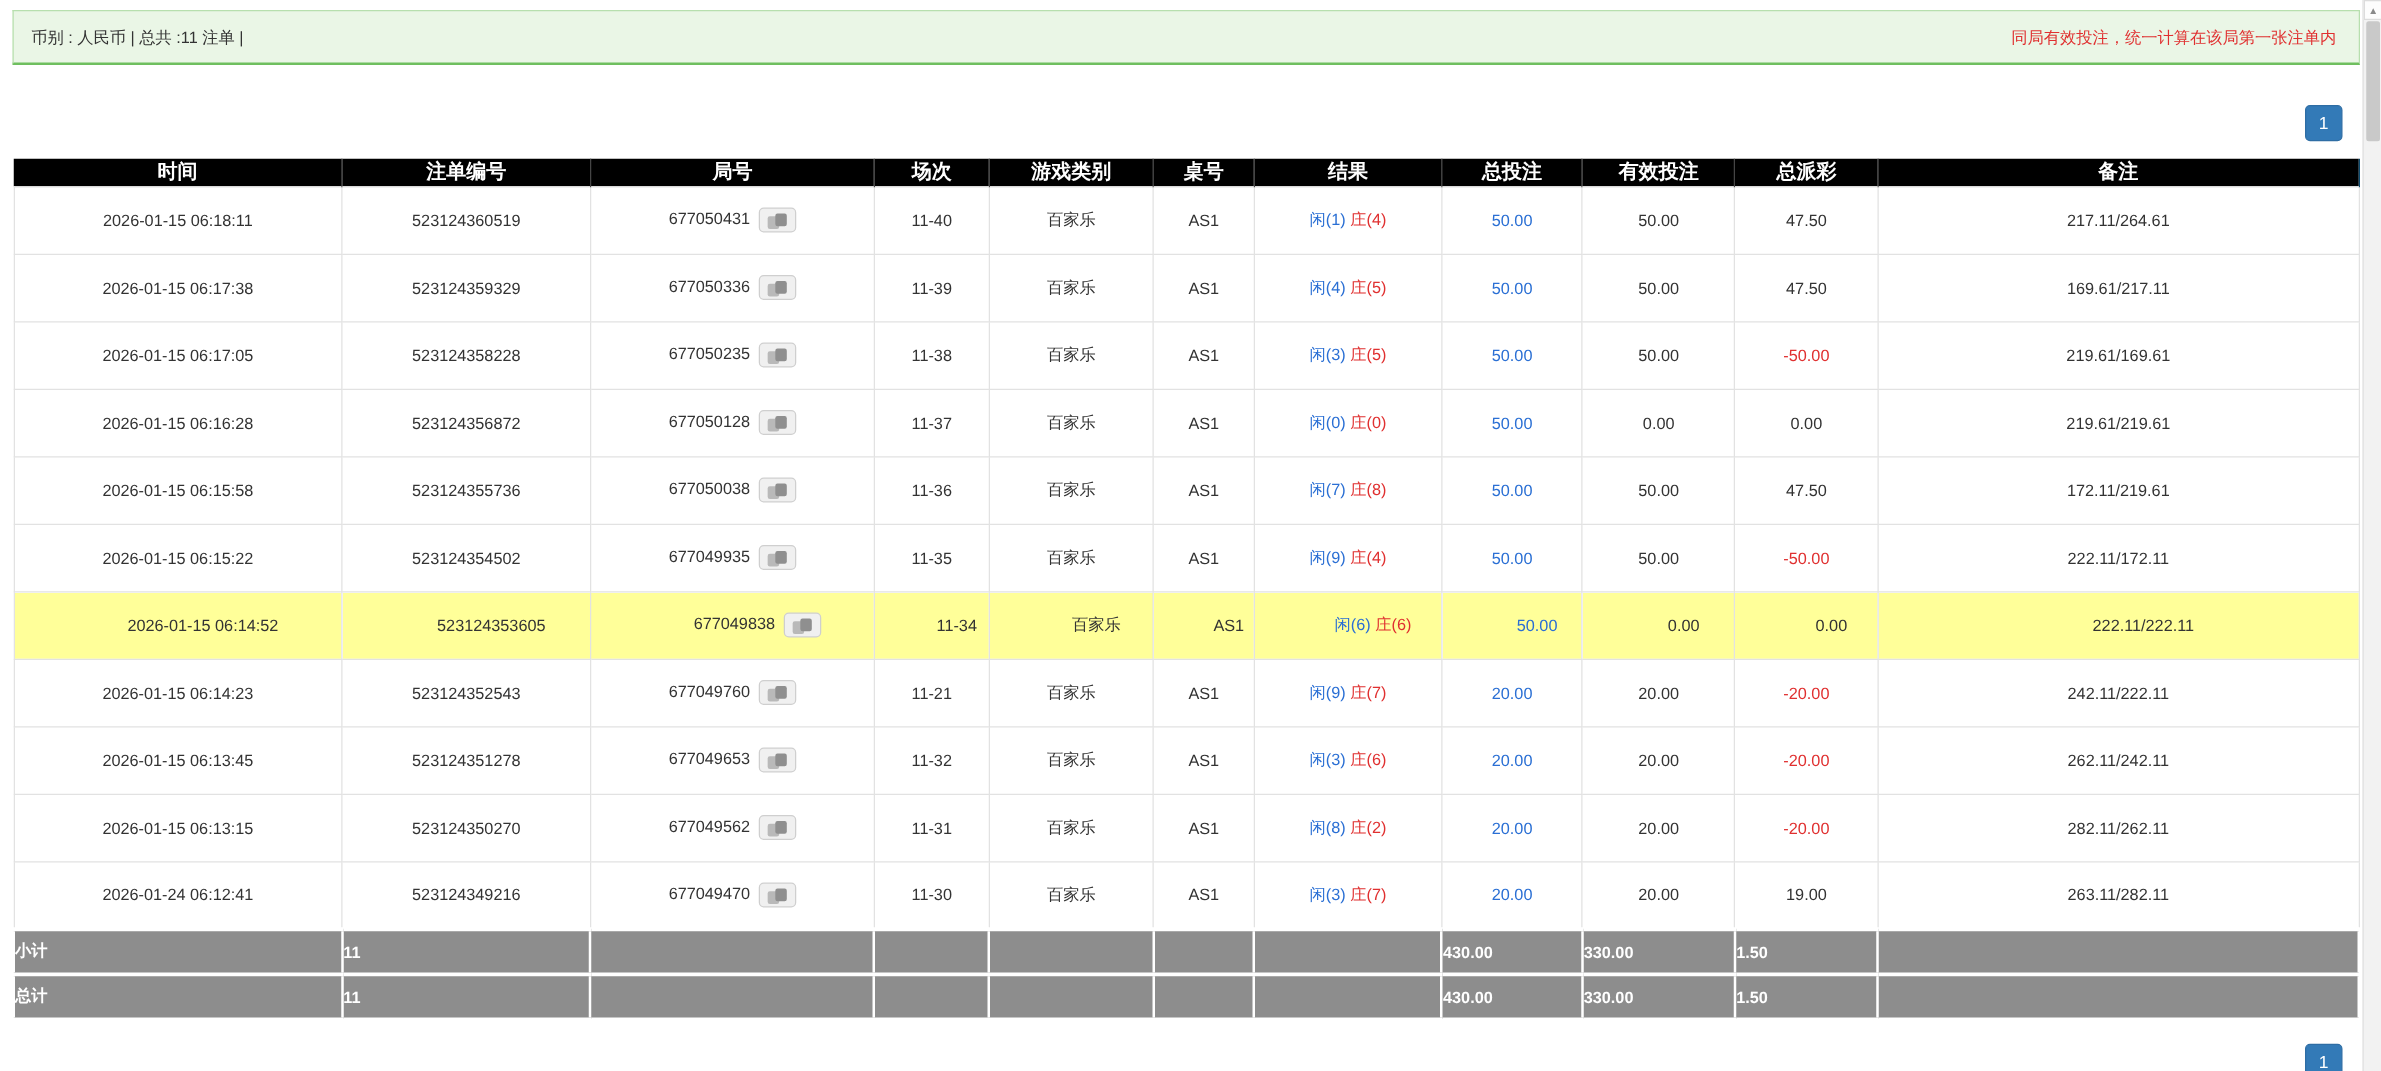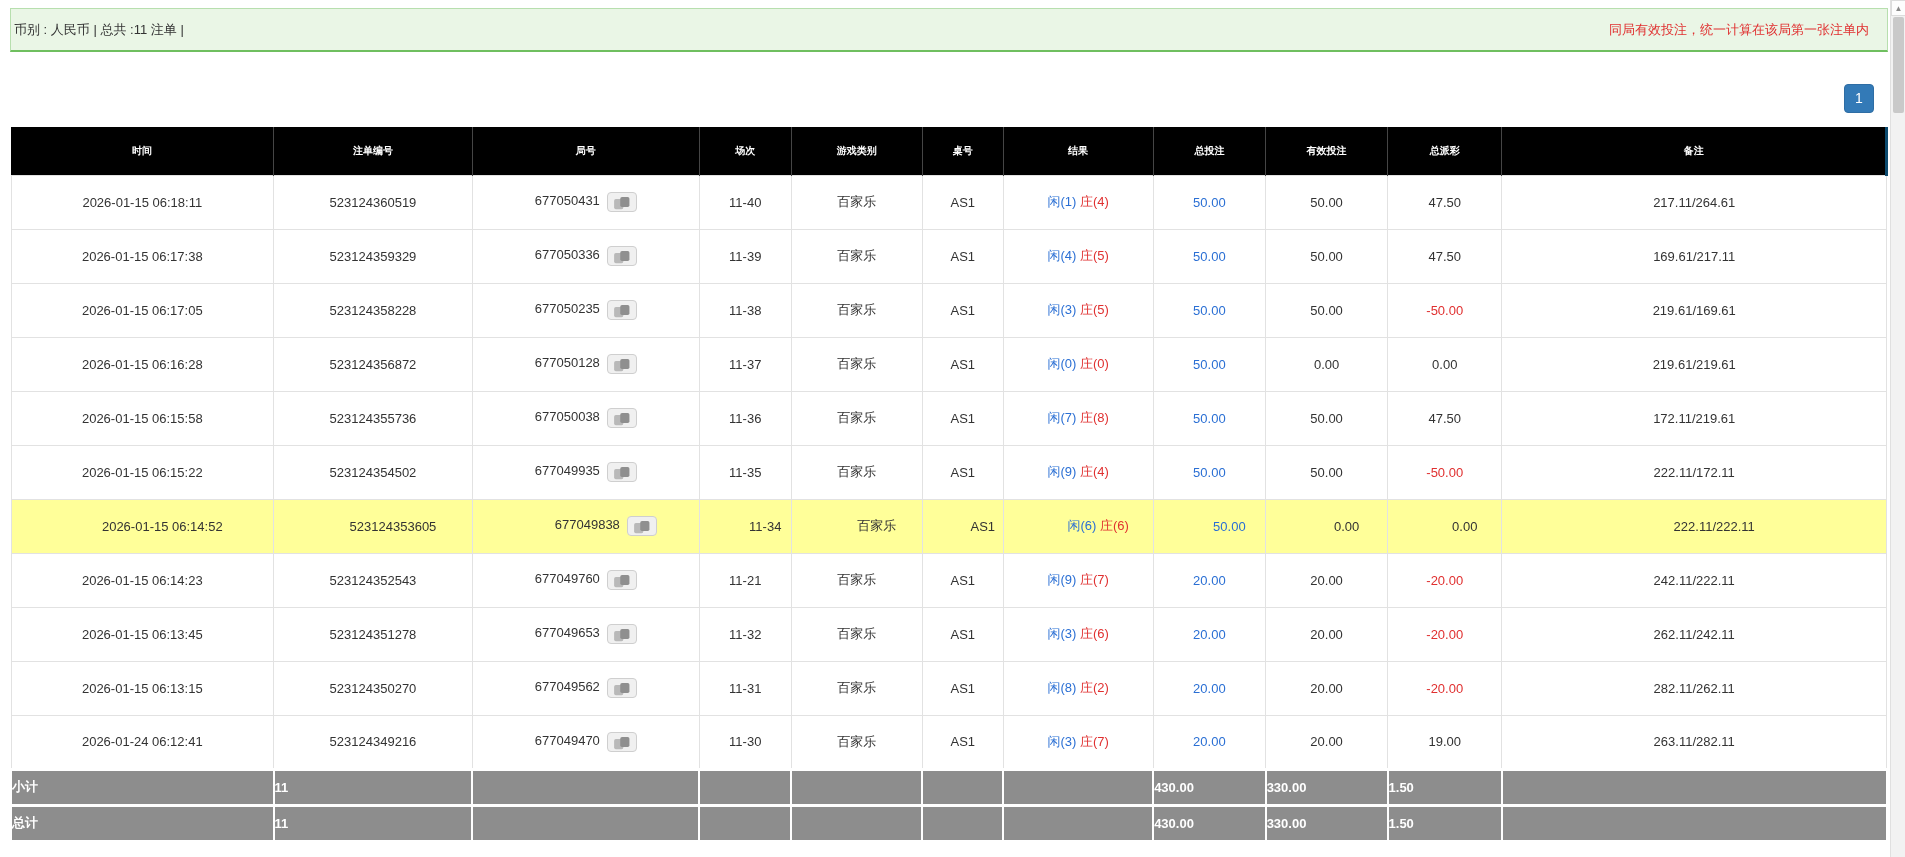--- a/index.html
+++ b/index.html
@@ -9,40 +9,40 @@
     font-size:13px; color:#333;
   }
   .page { position:absolute; left:10px; top:0; width:1878px; }
 
   .topbar {
     margin-top:8px; height:44px;
     background:var(--topbar-bg);
     border:1px solid var(--topbar-border-light);
     border-bottom:2px solid var(--topbar-border);
     display:flex; align-items:center; justify-content:space-between;
-    padding:0 18px 0 3px;
+    padding:0 18px 0 14px;
   }
   .topbar .notice { color:var(--notice-red); }
 
   .pager { text-align:right; padding-right:14px; }
   .pager.top { margin-top:32px; }
   .pager.bottom { margin-top:18px; }
   .page-btn {
     display:inline-block; min-width:30px; height:29px; padding:0 8px;
     background:var(--accent); border:1px solid var(--accent-border);
     color:#fff; border-radius:4px; font-size:14px; line-height:27px;
     text-align:center; cursor:pointer;
   }
 
   table { width:100%; border-collapse:collapse; table-layout:fixed; margin-top:14px; }
   thead th {
     background:var(--header-bg); color:#fff; font-weight:bold;
-    height:48px; border-right:1px solid #454545; font-size:10px; text-align:center;
-  }
-  thead th:last-child { border-right:3px solid #0c4a6e; }
+    height:22px; border-right:1px solid #454545; font-size:16px; text-align:center;
+  }
+  thead th:last-child { border-right:1px solid #0c4a6e; }
   tbody td {
     height:54px; border:1px solid #e2e2e2; text-align:center;
     background:#fff; overflow:hidden; white-space:nowrap;
   }
   tr.hl td { background:var(--highlight);padding-left:40px; }
   tfoot td {
     height:36px; background:var(--footer-gray); color:#fff; font-weight:bold;
     border-top:3px solid #fff; border-bottom:3px solid #fff;
     border-left:2px solid #fff; border-right:2px solid #fff;
   }

